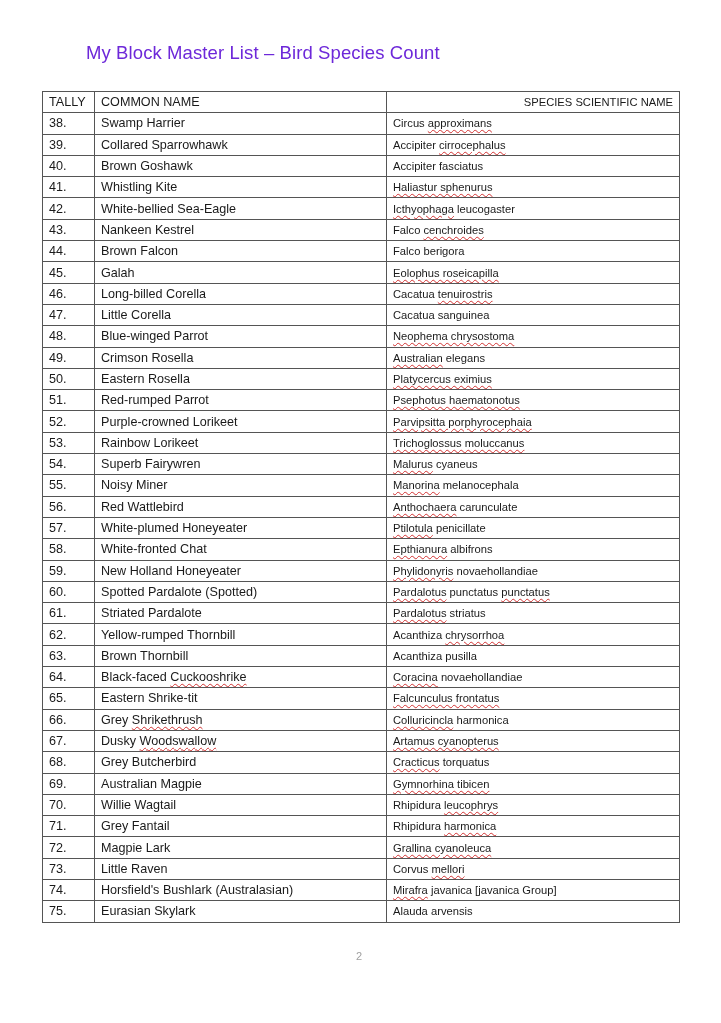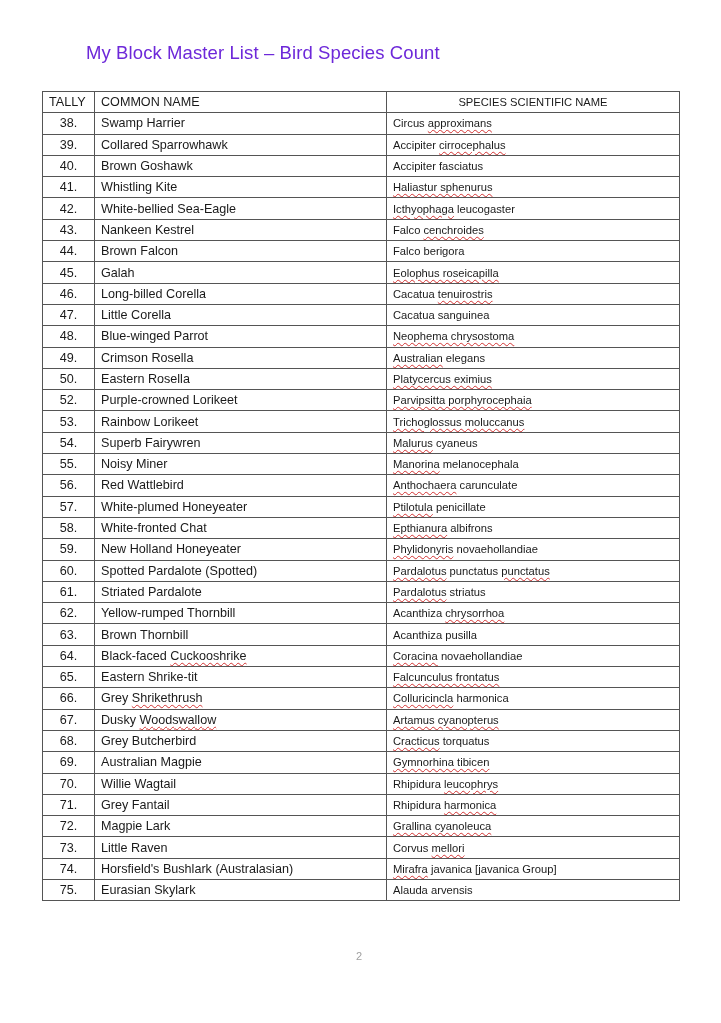--- a/index.html
+++ b/index.html
@@ -10,22 +10,22 @@
   table.species { position: absolute; left: 42px; top: 91px; width: 637px;
                   border-collapse: collapse; font-size: 12.6px; table-layout: fixed; }
   table.species td, table.species th {
     border: 1px solid #555555; height: 20.3px; padding: 0 6px; line-height: 20px;
     white-space: nowrap; overflow: hidden; font-weight: normal; }
   col.c-tally { width: 52px; }
   col.c-common { width: 292px; }
   col.c-sci { width: 293px; }
   th.h-tally { text-align: left; padding-left: 6px; font-size: 12.6px; }
   th.h-common { text-align: left; }
-  th.h-sci { text-align: center; font-size: 11.2px; }
-  td.tally { text-align: center; padding-right: 4px; }
+  th.h-sci { text-align: right; font-size: 11.2px; }
+  td.tally { text-align: left; padding-right: 4px; }
   td.sci { font-size: 11.2px; }
   .sp { text-decoration: underline wavy #d23232; text-decoration-thickness: 1px; text-underline-offset: 2px; }
   .page-num { position: absolute; left: 356px; top: 950px; font-size: 11px; color: #a0a0a0; }
 </style>
 </head>
 <body>
 
 <div class="doc-title">My Block Master List – Bird Species Count</div>
 
 <table class="species">
@@ -101,20 +101,25 @@
         <td class="tally">49.</td>
         <td class="common">Crimson Rosella</td>
         <td class="sci"><span class="sp">Australian</span> elegans</td>
       </tr>
       <tr>
         <td class="tally">50.</td>
         <td class="common">Eastern Rosella</td>
         <td class="sci"><span class="sp">Platycercus eximius</span></td>
       </tr>
       <tr>
+        <td class="tally">51.</td>
+        <td class="common">Red-rumped Parrot</td>
+        <td class="sci"><span class="sp">Psephotus haematonotus</span></td>
+      </tr>
+      <tr>
         <td class="tally">52.</td>
         <td class="common">Purple-crowned Lorikeet</td>
         <td class="sci"><span class="sp">Parvipsitta porphyrocephaia</span></td>
       </tr>
       <tr>
         <td class="tally">53.</td>
         <td class="common">Rainbow Lorikeet</td>
         <td class="sci"><span class="sp">Trichoglossus moluccanus</span></td>
       </tr>
       <tr>

